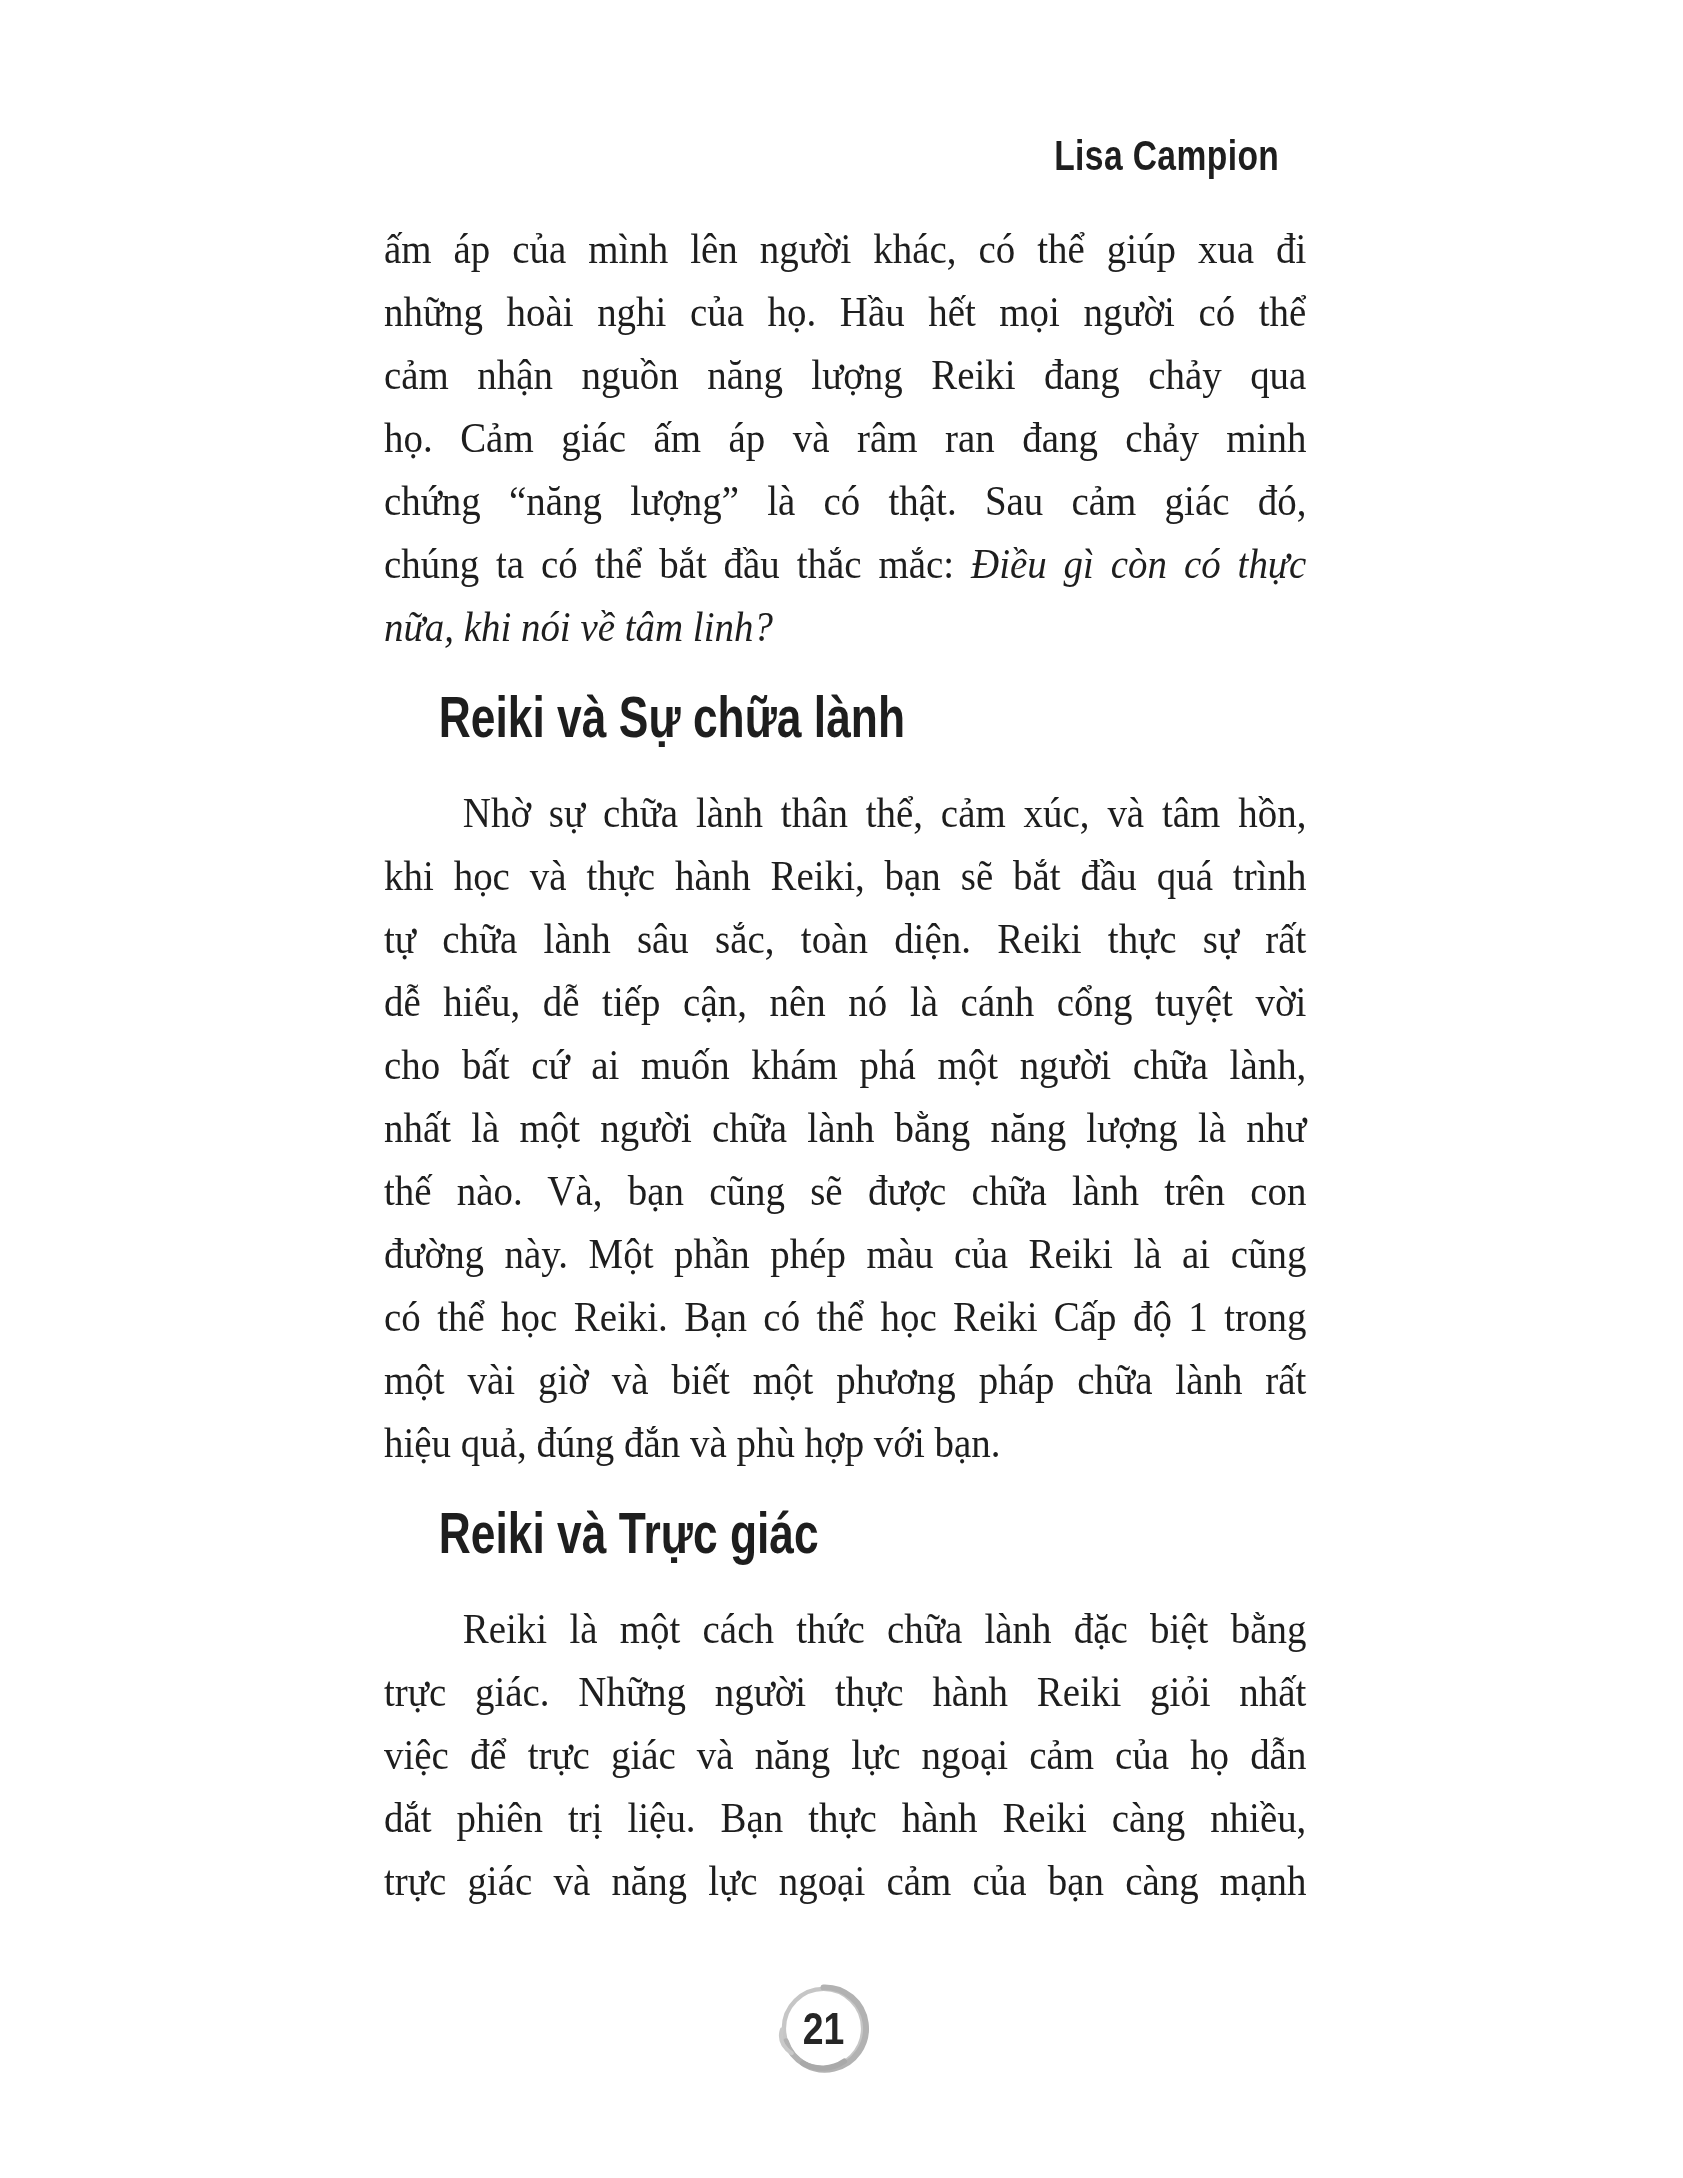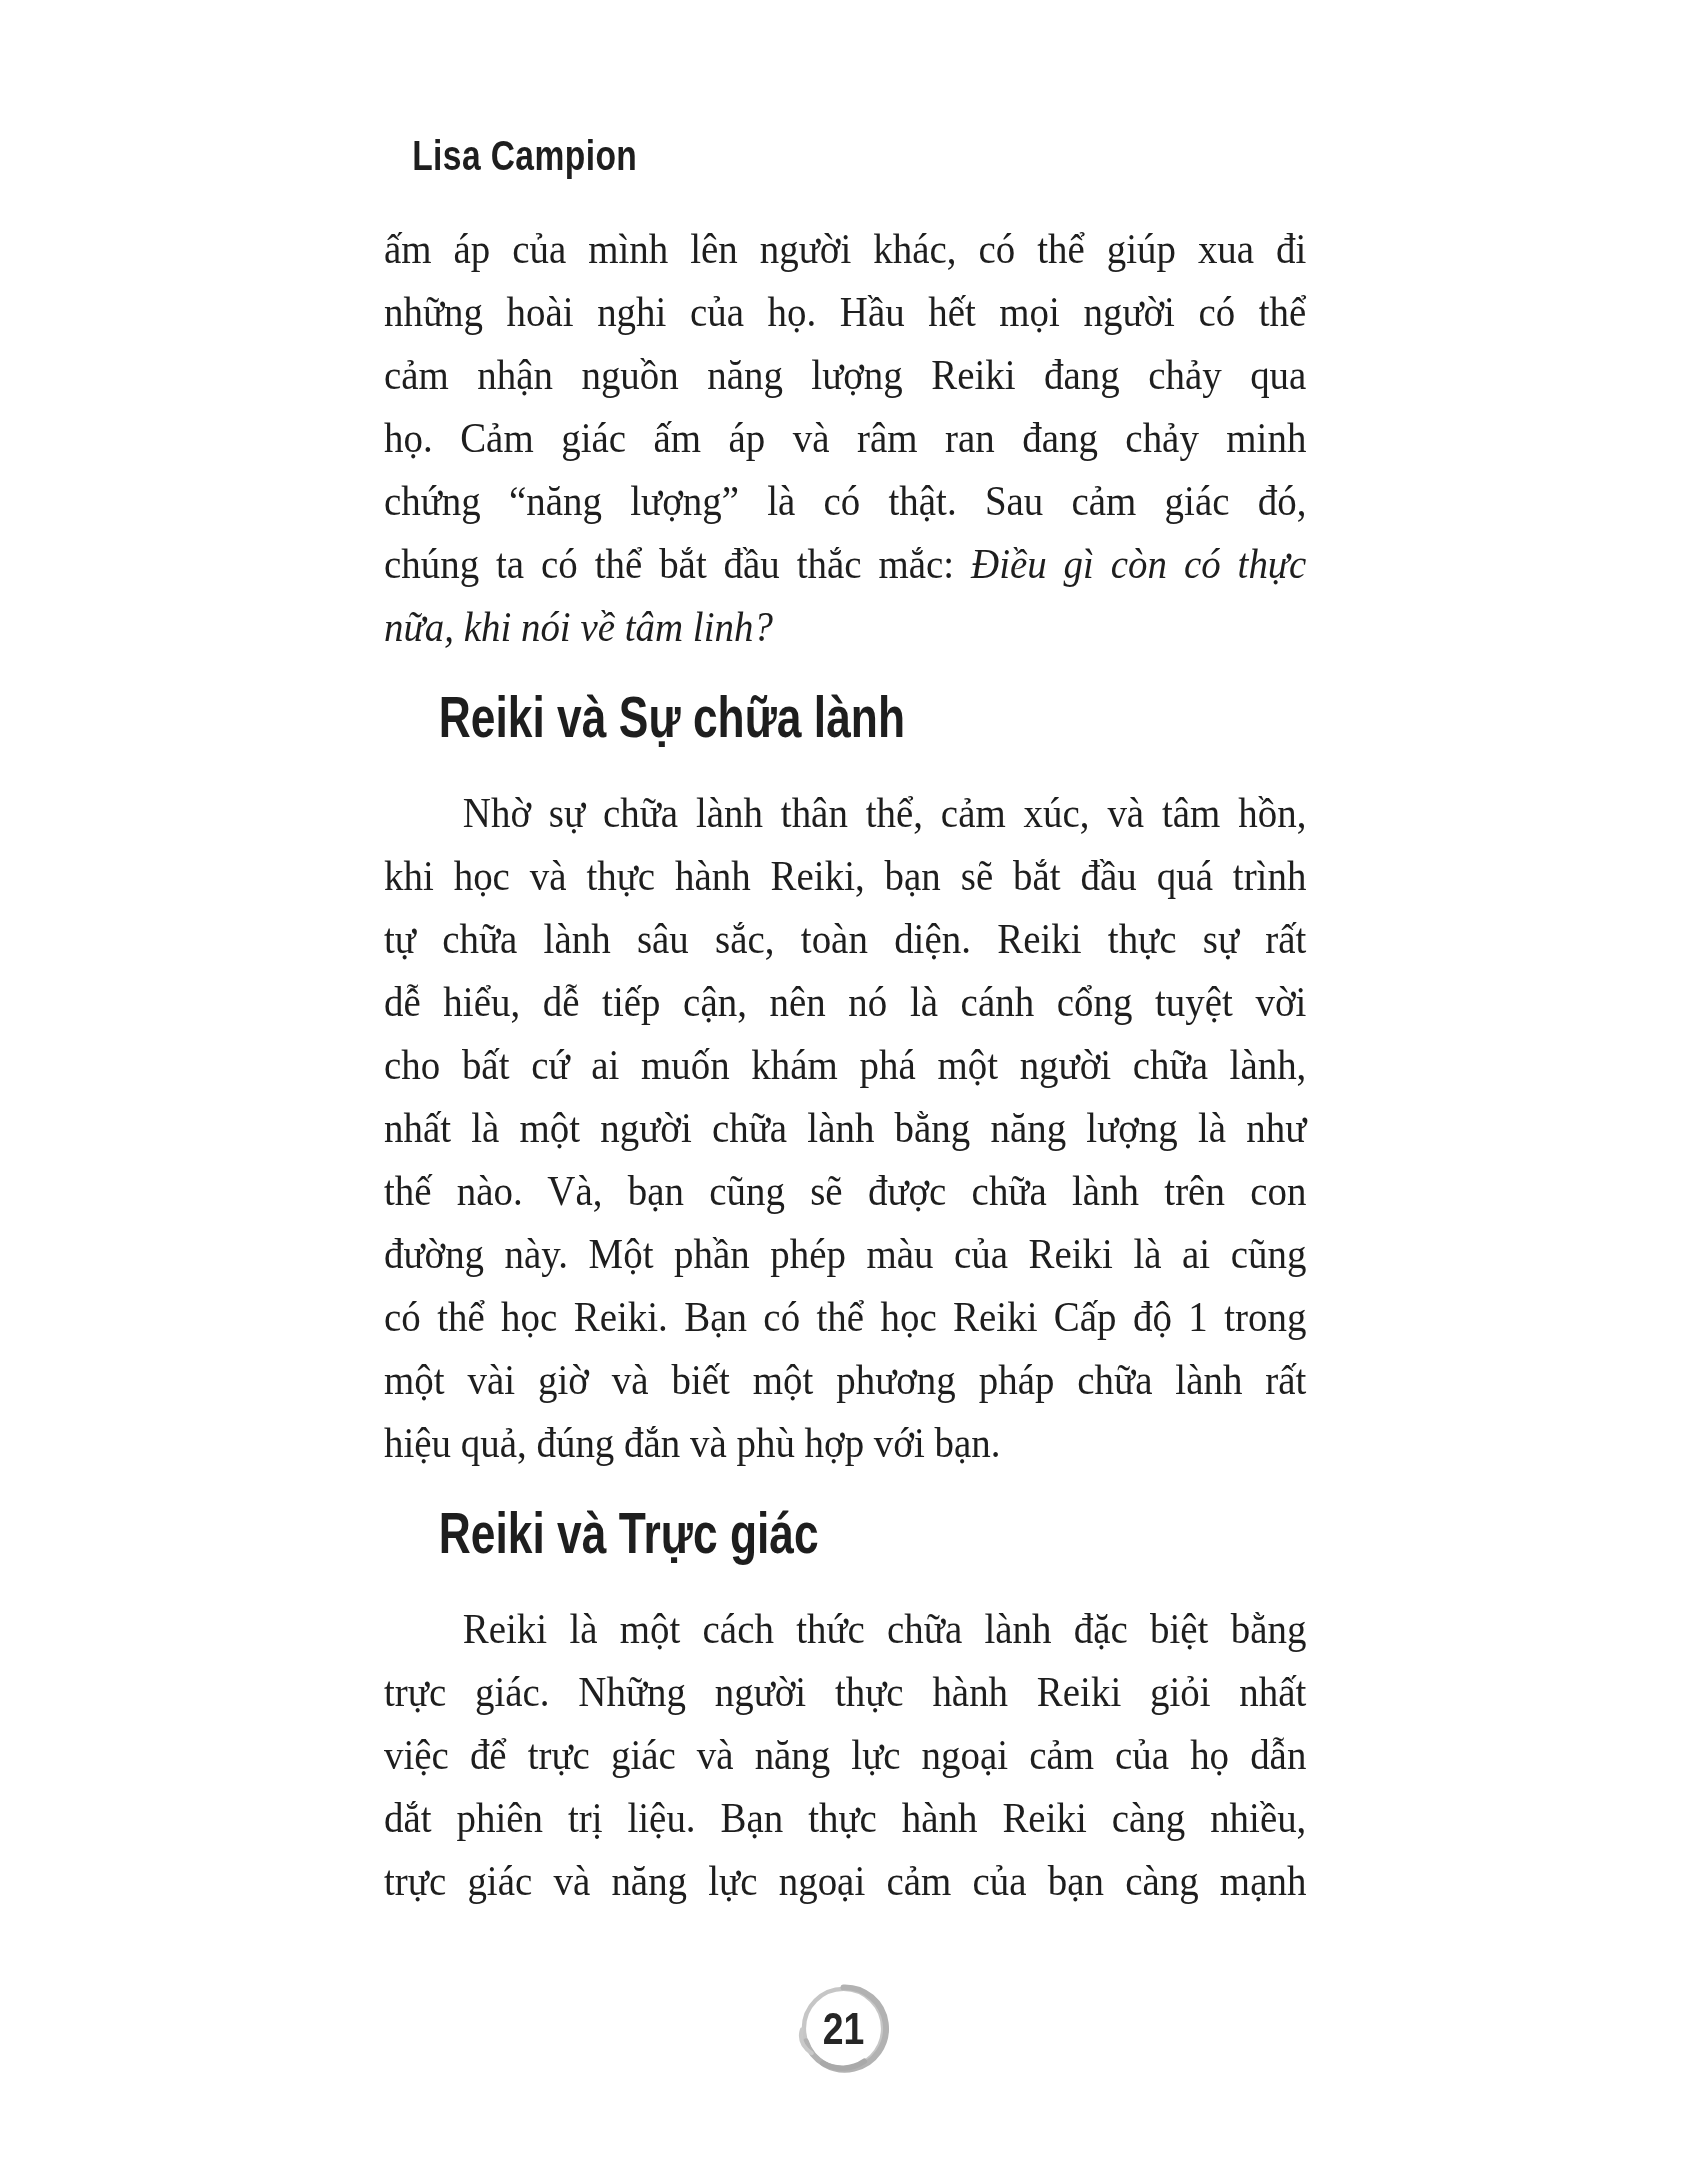--- a/index.html
+++ b/index.html
@@ -13,21 +13,21 @@
     font-family: "Liberation Serif", "DejaVu Serif", serif;
     overflow: hidden;
   }
 
   
   .running-header {
     position: absolute;
     top: 133px;
     left: 384px;
     width: 923px;
-    text-align: left;
+    text-align: right;
     line-height: 46px;
   }
   .running-header .condensed {
     display: inline-block;
     font-family: "Liberation Sans", "DejaVu Sans", sans-serif;
     font-weight: 700;
     font-size: 42px;
     letter-spacing: 0.5px;
     transform: scaleX(0.8);
     transform-origin: 50% 50%;
@@ -67,21 +67,21 @@
     font-size: 57px;
     letter-spacing: 0px;
     transform: scaleX(0.84);
     transform-origin: 0 50%;
     white-space: nowrap;
   }
 
   
   .page-number-badge {
     position: absolute;
-    left: 789px;
+    left: 769px;
     top: 1974px;
     width: 109px;
     height: 109px;
   }
   .page-number-badge svg {
     position: absolute;
     left: 0; top: 0;
     width: 109px; height: 109px;
   }
   .page-number-badge .number {

